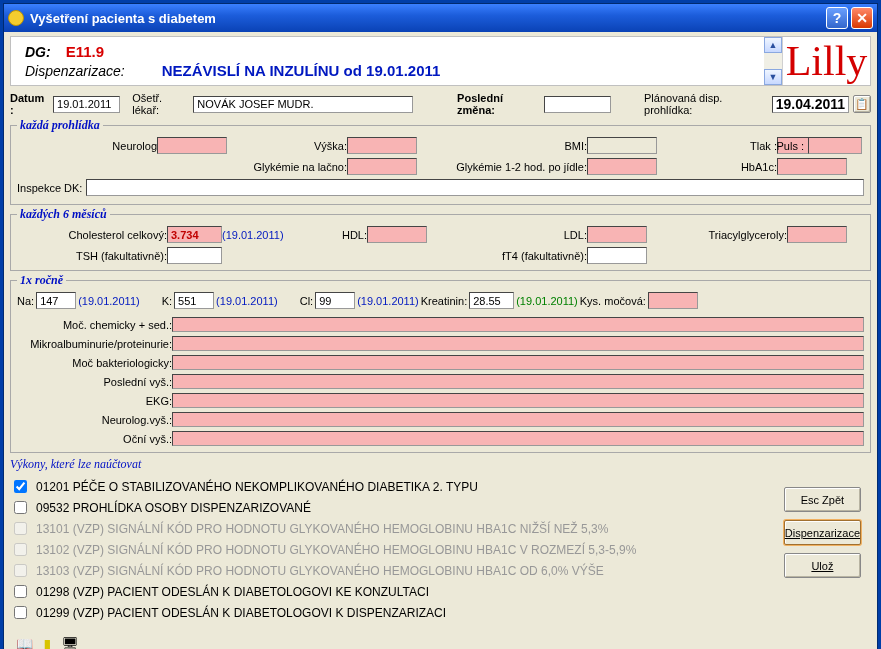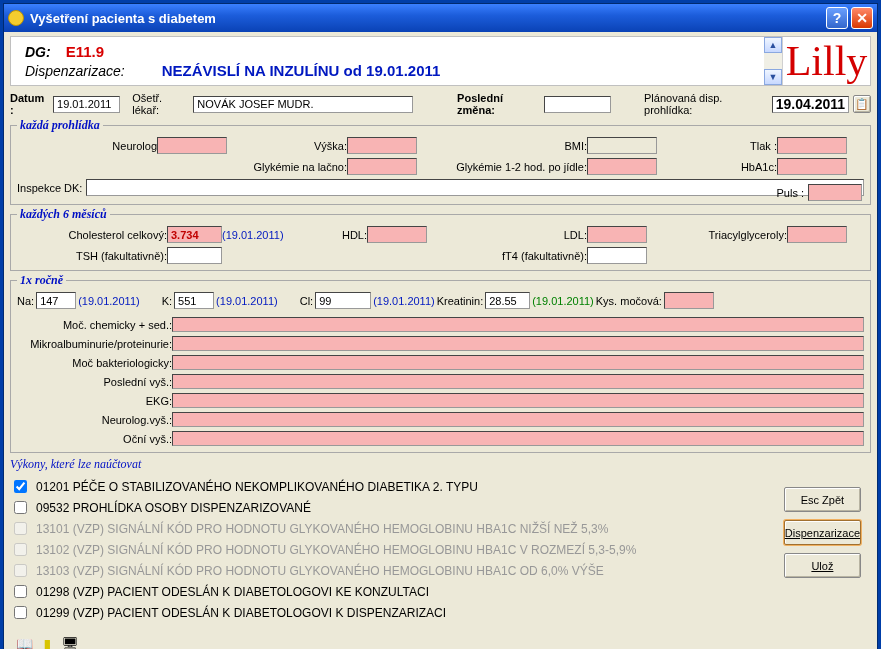--- a/index.html
+++ b/index.html
@@ -136,21 +136,21 @@
 
         <span></span>
           <span></span>
         <span class="lbl">Glykémie na lačno:</span>
         <span class="txt pink"></span>
         <span class="lbl" style="grid-column:5">Glykémie 1-2 hod. po jídle:</span>
         <span class="txt pink"></span>
         <span class="lbl">HbA1c:</span>
         <span class="txt pink"></span>
       </div>
-      <div style="position:absolute; right:8px; top:4px; display:flex; align-items:center; gap:4px;margin-top:47px;">
+      <div style="position:absolute; right:8px; top:4px; display:flex; align-items:center; gap:4px;">
         <span class="lbl">Puls :</span>
         <span class="txt pink" style="width:54px"></span>
       </div>
       <div class="row" style="margin-top:4px;">
         <span>Inspekce DK:</span>
         <span class="txt" style="flex:1"></span>
       </div>
     </fieldset>
 
     <fieldset>
@@ -181,21 +181,21 @@
     <fieldset>
       <legend>1x ročně</legend>
       <div class="grid1x">
         <span>Na:</span>
         <span class="txt" style="width:40px">147</span>
         <span class="dateblue">(19.01.2011)</span>
         <span style="margin-left:20px">K:</span>
         <span class="txt" style="width:40px">551</span>
         <span class="dateblue">(19.01.2011)</span>
         <span style="margin-left:20px">Cl:</span>
-        <span class="txt" style="width:56px">99</span>
+        <span class="txt" style="width:40px">99</span>
         <span class="dateblue">(19.01.2011)</span>
         <span>Kreatinin:</span>
         <span class="txt" style="width:45px">28.55</span>
         <span class="dategreen">(19.01.2011)</span>
         <span>Kys. močová:</span>
         <span class="txt pink" style="width:50px"></span>
       </div>
       <div class="longgrid" style="margin-top:8px">
         <span class="lbl">Moč. chemicky + sed.:</span>
           <div class="bar"></div>

